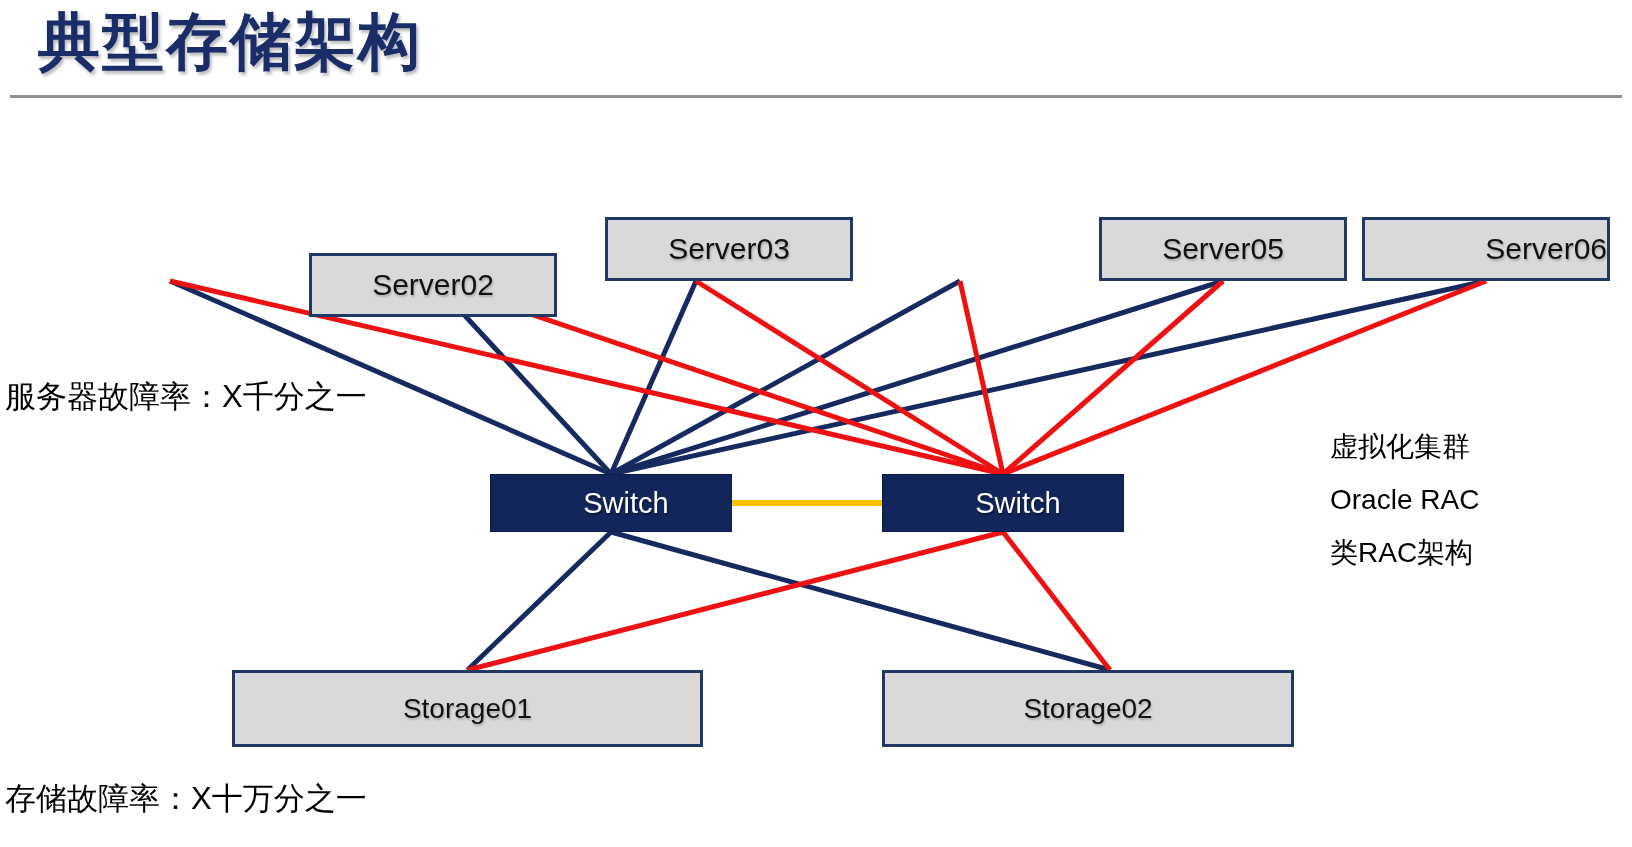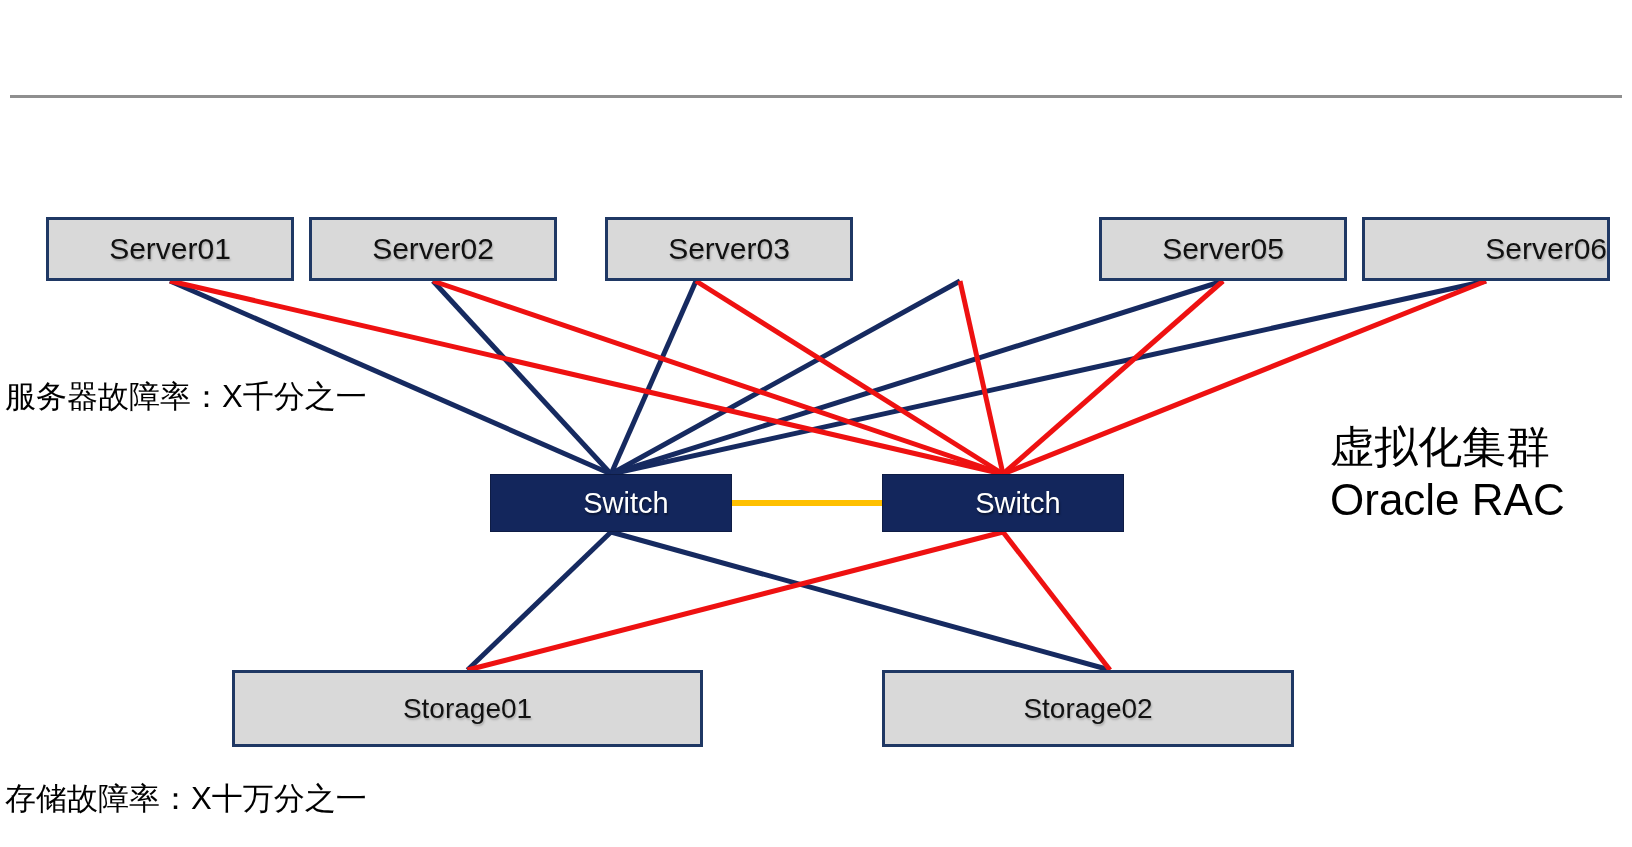--- a/index.html
+++ b/index.html
@@ -17,43 +17,44 @@
   .edge-layer{position:absolute;left:0;top:0;width:1632px;height:847px;}
   .node{
     position:absolute;display:flex;align-items:center;justify-content:center;
     box-sizing:border-box;white-space:nowrap;
   }
   .gray-box{
     background:#d9d9d9;border:3px solid #1f3864;color:#111111;
     text-shadow:1px 2px 2px rgba(90,90,90,0.35);
   }
   .server{top:217px;width:248px;height:64px;font-size:30px;}
-  .pos-server-0{left:46px;}  .pos-server-1{left:309px;} .pos-server-2{left:605px;}
+  .pos-server-0{left:46px;}  .pos-server-1{left:309px;margin-top:36px;} .pos-server-2{left:605px;}
   .pos-server-3{left:836px;} .pos-server-4{left:1099px;}.pos-server-5{left:1362px;justify-content:flex-end;}
   .switch{
     top:474px;width:242px;height:58px;background:#13265c;border:1px solid #0e1c45;
     color:#ffffff;font-size:29px;text-shadow:1px 2px 2px rgba(0,0,0,0.45);padding-left:30px;
   }
   .pos-switch-0{left:490px;} .pos-switch-1{left:882px;}
   .storage{top:670px;height:77px;font-size:28px;}
   .pos-storage-0{left:232px;width:471px;}
   .pos-storage-1{left:882px;width:412px;}
   .side-label{position:absolute;font-size:31px;color:#000000;white-space:nowrap;}
   .label-server-failure{left:5px;top:376px;}
   .label-storage-failure{left:5px;top:778px;}
   .note{
-    position:absolute;left:1330px;top:420px;font-size:44px;line-height:53px;
+    position:absolute;left:1330px;top:420px;font-size:28px;line-height:53px;
     color:#000000;white-space:nowrap;
   }
 </style>
 </head>
 <body>
 
 <div class="canvas" id="diagram">
 
+  <div class="title">典型存储架构</div>
   <div class="rule"></div>
 
   <svg class="edge-layer" id="edge-layer" width="1632" height="847" viewBox="0 0 1632 847">
       <line x1="170" y1="281" x2="611" y2="474" stroke="#162a60" stroke-width="5"></line>
       <line x1="433" y1="281" x2="611" y2="474" stroke="#162a60" stroke-width="5"></line>
       <line x1="696" y1="281" x2="611" y2="474" stroke="#162a60" stroke-width="5"></line>
       <line x1="960" y1="281" x2="611" y2="474" stroke="#162a60" stroke-width="5"></line>
       <line x1="1223" y1="281" x2="611" y2="474" stroke="#162a60" stroke-width="5"></line>
       <line x1="1486" y1="281" x2="611" y2="474" stroke="#162a60" stroke-width="5"></line>
       <line x1="611" y1="532" x2="467.5" y2="670" stroke="#162a60" stroke-width="5"></line>
@@ -62,23 +63,20 @@
       <line x1="433" y1="281" x2="1003" y2="474" stroke="#ee1111" stroke-width="5"></line>
       <line x1="696" y1="281" x2="1003" y2="474" stroke="#ee1111" stroke-width="5"></line>
       <line x1="960" y1="281" x2="1003" y2="474" stroke="#ee1111" stroke-width="5"></line>
       <line x1="1223" y1="281" x2="1003" y2="474" stroke="#ee1111" stroke-width="5"></line>
       <line x1="1486" y1="281" x2="1003" y2="474" stroke="#ee1111" stroke-width="5"></line>
       <line x1="1003" y1="532" x2="467.5" y2="670" stroke="#ee1111" stroke-width="5"></line>
       <line x1="1003" y1="532" x2="1110" y2="670" stroke="#ee1111" stroke-width="5"></line>
       <line x1="732" y1="503" x2="882" y2="503" stroke="#ffc000" stroke-width="6"></line>
     </svg>
 
-  <div class="node gray-box server pos-server-0">
-    <span>Server01</span>
-  </div>
   <div class="node gray-box server pos-server-1">
     <span>Server02</span>
   </div>
   <div class="node gray-box server pos-server-2">
     <span>Server03</span>
   </div>
   <div class="node gray-box server pos-server-4">
     <span>Server05</span>
   </div>
   <div class="node gray-box server pos-server-5">
@@ -98,15 +96,16 @@
   <div class="node gray-box storage pos-storage-1">
     <span>Storage02</span>
   </div>
 
   <div class="side-label label-server-failure">服务器故障率：X千分之一</div>
   <div class="side-label label-storage-failure">存储故障率：X十万分之一</div>
 
   <div class="note">
     <div>虚拟化集群</div>
     <div>Oracle RAC</div>
+    <div>类RAC架构</div>
   </div>
 
 </div>
 
 </body></html>

